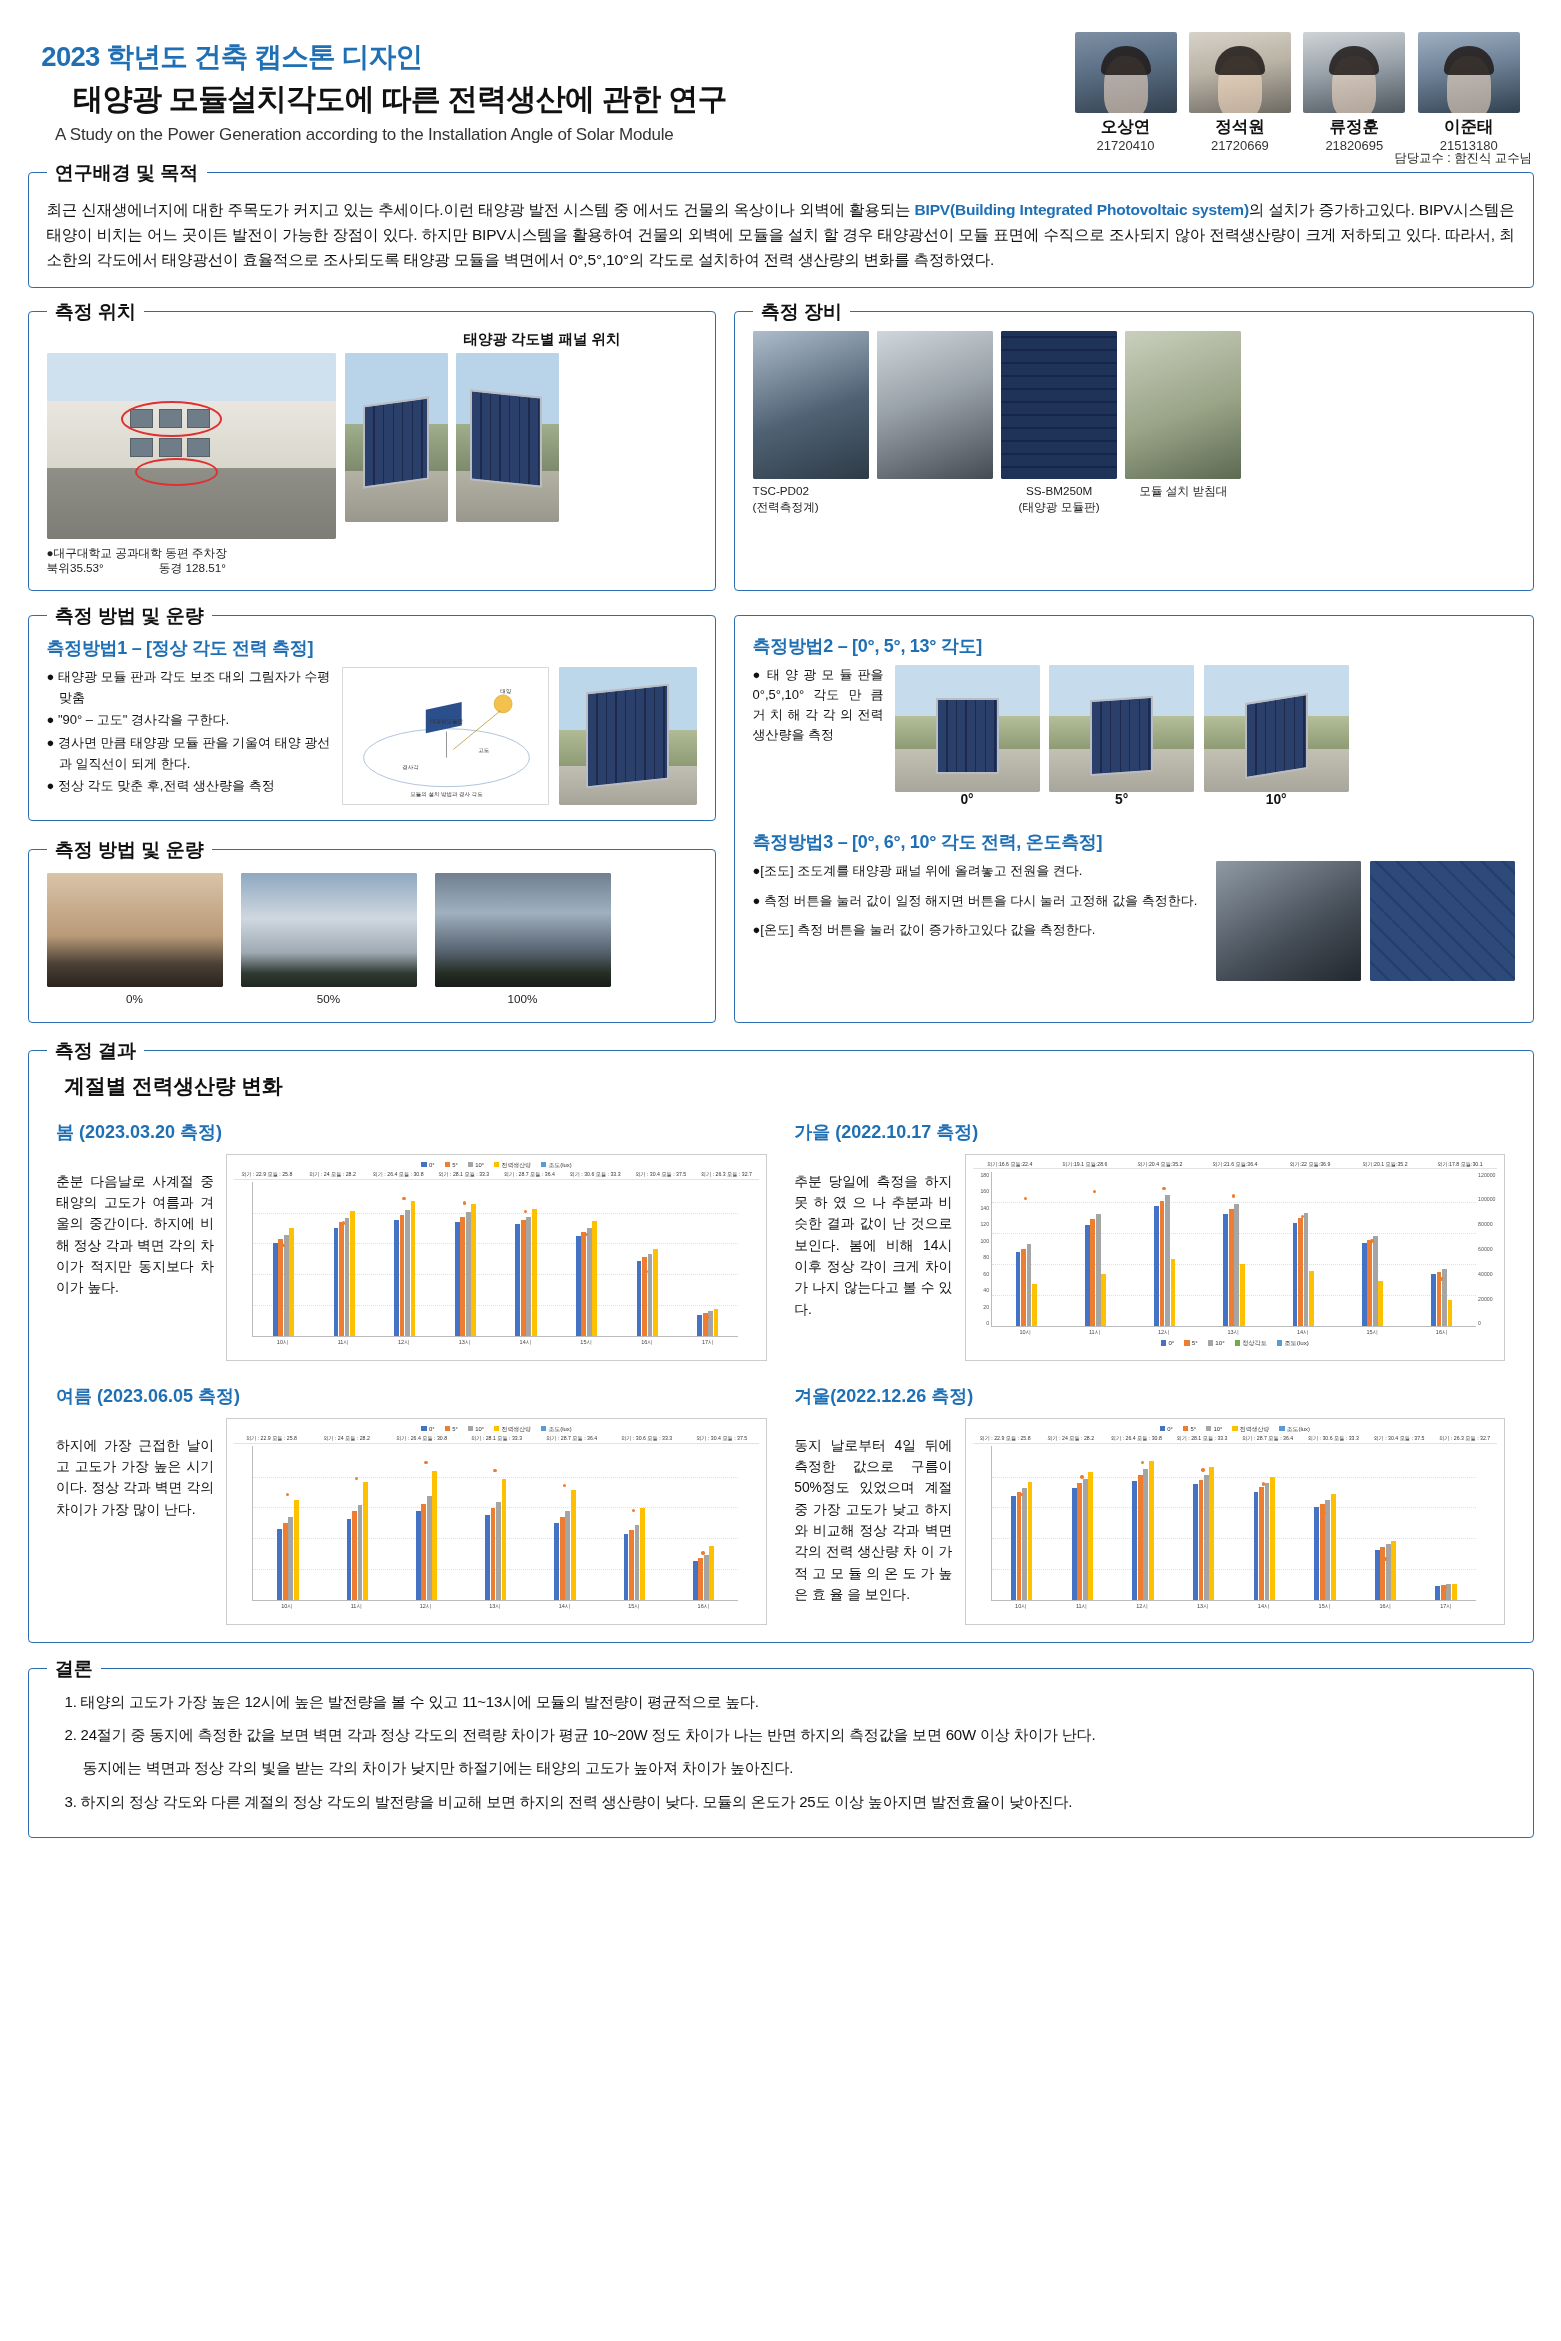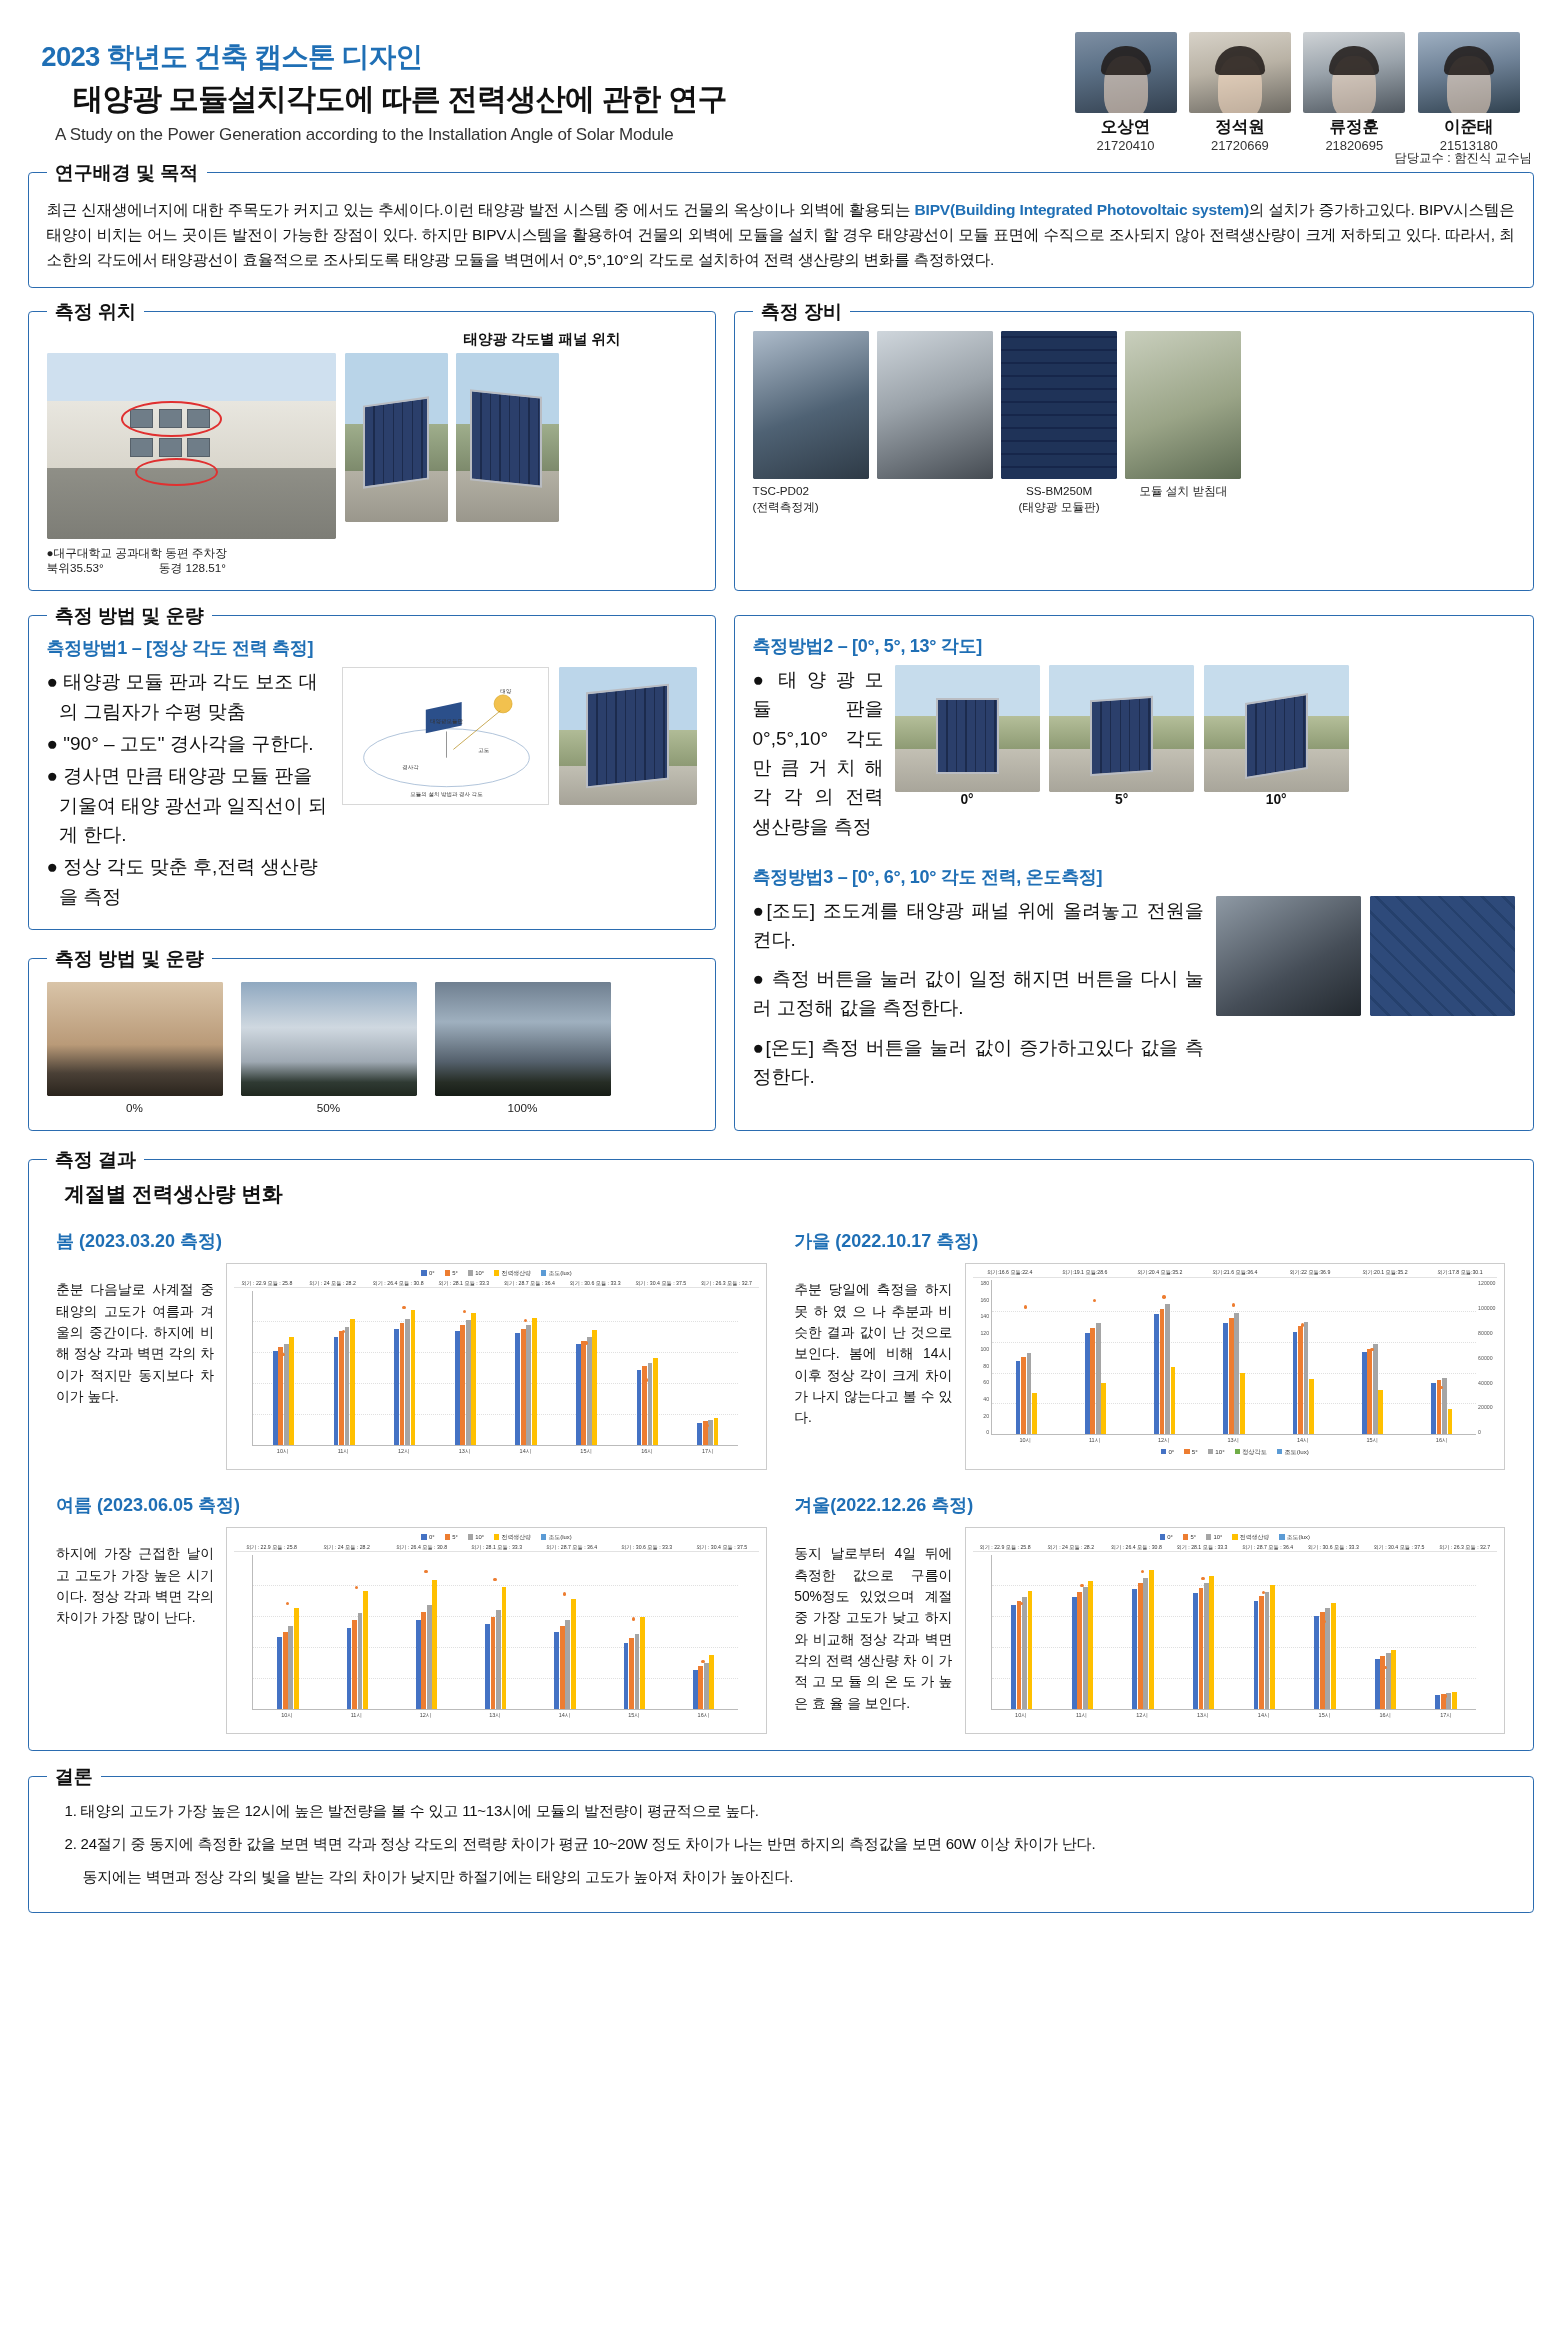--- a/index.html
+++ b/index.html
@@ -173,21 +173,21 @@
   .e2 { background: linear-gradient(160deg,#d8dde2,#8e959c 50%,#3e444b); }
   .e3 { background: linear-gradient(160deg,#cfd6dc,#9aa2a9 45%,#454b52); }
   .e4 { background: repeating-linear-gradient(0deg,#1f3358 0 11px,#16264a 11px 13px); }
   .e5 { background: linear-gradient(160deg,#c9cfbd,#9aa487 55%,#5c6a52); }
 
   
   .method-title {
     font-size: 18px; font-weight: bold; color:#1f6fb5; margin-bottom: 6.9px;
     letter-spacing:-0.3px;
   }
-  .bullets { font-size: 19px; line-height:1.55; color:#111; }
+  .bullets { font-size: 13px; line-height:1.55; color:#111; }
   .bullets li { list-style:none; margin-bottom: 2.8px; text-indent:-12.4px; padding-left:12.4px;}
   .m1-wrap { display:flex; gap:9.6px; align-items:flex-start; }
 
   .diagram {
     width: 207px; height: 138px;
     background:#ffffff; border:0.7px solid #d8d8d8; position:relative;
   }
 
   .m2-photos { display:flex; gap:9.6px; }
   .m2-photos .photo { width: 145px; height: 127px;
@@ -950,18 +950,19 @@
     </div>
   </div>
 
   <div class="sec" style="margin-top:25px;">
     <div class="sec-title">결론</div>
     <div class="sec-body" style="padding-top:20.7px;">
       <ul class="concl-list" style="margin:0;padding:0 0 0 18px;">
         <li>1. 태양의 고도가 가장 높은 12시에 높은 발전량을 볼 수 있고 11~13시에 모듈의 발전량이 평균적으로 높다.</li>
         <li>2. 24절기 중 동지에 측정한 값을 보면 벽면 각과 정상 각도의 전력량 차이가 평균 10~20W 정도 차이가 나는 반면 하지의 측정값을 보면 60W 이상 차이가 난다.</li>
         <li class="concl-sub" style="text-indent:0;">동지에는 벽면과 정상 각의 빛을 받는 각의 차이가 낮지만 하절기에는 태양의 고도가 높아져 차이가 높아진다.</li>
+        <li>3. 하지의 정상 각도와 다른 계절의 정상 각도의 발전량을 비교해 보면 하지의 전력 생산량이 낮다. 모듈의 온도가 25도 이상 높아지면 발전효율이 낮아진다.</li>
       </ul>
     </div>
   </div>
 
 </div>
 
 
 </body></html>

